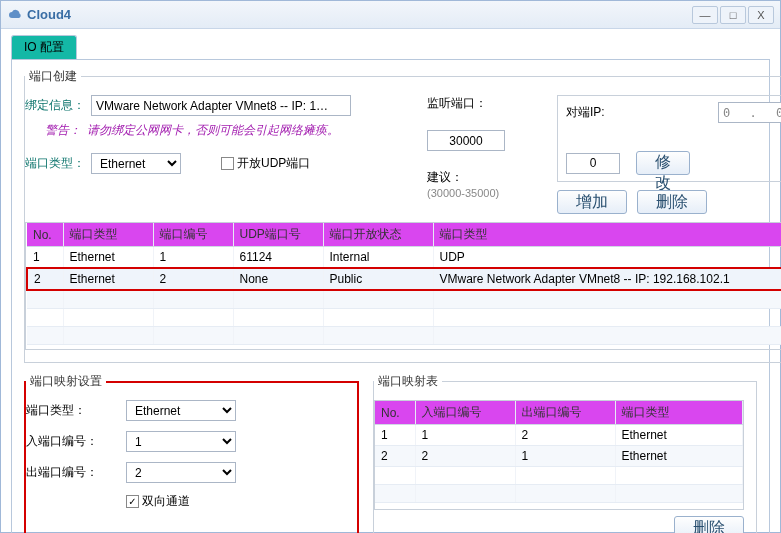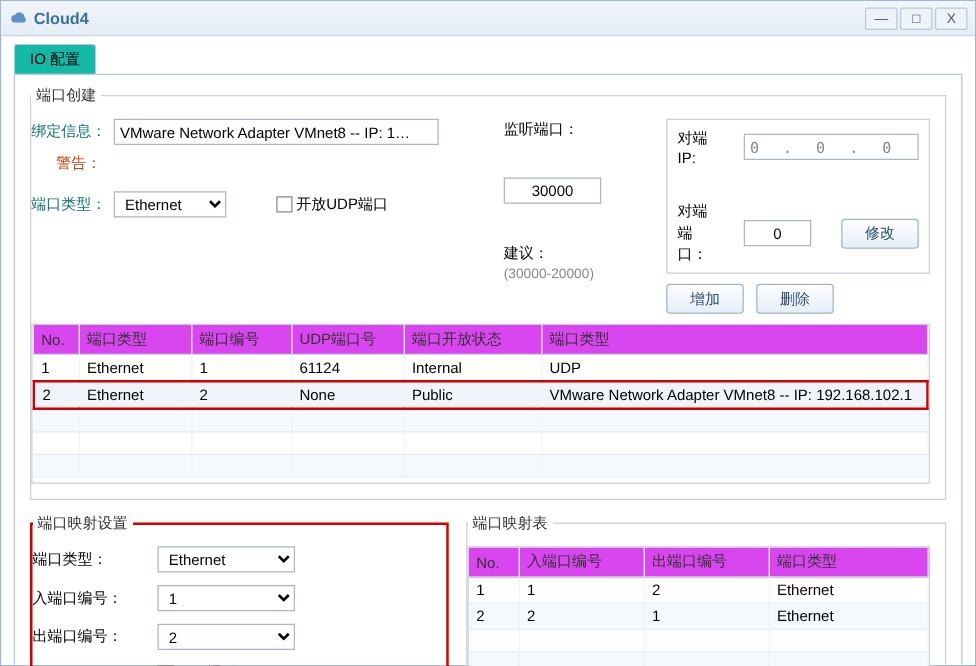--- a/index.html
+++ b/index.html
@@ -11,26 +11,26 @@
   .winbtns { margin-left: auto; display: flex; gap: 2px; }
   .winbtn { width: 26px; height: 18px; border: 1px solid #b8c8dc; background: #eef3fa; border-radius: 2px; display:flex; align-items:center; justify-content:center; font-size:11px; color:#555; cursor:pointer; }
   .client { padding: 6px 10px 10px 10px; }
   .tabstrip { display: flex; align-items: flex-end; height: 24px; }
   .tab { border: 1px solid #b8c8dc; border-bottom: none; padding: 3px 12px; background: #14b8a6; border-radius: 3px 3px 0 0; font-size:12px; cursor:pointer; }
   .panel { border: 1px solid #b8c8dc; padding: 8px 12px 12px 12px; }
   fieldset { border: 1px solid #c8d0da; padding: 10px 12px 12px 0; margin: 0; }
   fieldset > legend { padding: 0 4px; color: #333; }
   .row { display: flex; align-items: center; gap: 6px; }
   label.lbl { color:#0f766e; }
-  .warn { color: #c2410c; }
+  .warn { color: #a21caf; font-style: italic; }
   select, input[type=text] { border: 1px solid #abb6c6; height: 21px; padding: 1px 4px; font-size:12px; background:#fff; }
   .sel-lg { width: 260px; }
   .sel-md { width: 90px; }
   .txt-sm { width: 78px; text-align:center; }
-  .btn { border:1px solid #9ab1cd; background:linear-gradient(#fefefe,#e6eef8); height:24px; padding: 0 18px; border-radius:3px; color:#2a5070; cursor:pointer; font-size:12px; }
+  .btn { border:1px solid #9ab1cd; background:linear-gradient(#fefefe,#e6eef8); height:24px; padding: 0 18px; border-radius:3px; color:#2a5070; cursor:pointer; font-size:16px; }
   .ckwrap { display:inline-flex; align-items:center; gap:3px; }
   .ckbox { width:13px; height:13px; border:1px solid #888; display:inline-flex; align-items:center; justify-content:center; font-size:10px; line-height:1; }
   table { border-collapse: collapse; width: 100%; table-layout: fixed; font-size:12px; }
   th { text-align:left; font-weight:normal; background:#d946ef; border-bottom:1px solid #d0d8e4; border-right:1px solid #e6ecf4; padding:3px 6px; color:#333; height:22px; }
   td { border-bottom:1px solid #e6ecf4; border-right:1px solid #f0f3f8; padding:3px 6px; height:18px; }
   tr.stripe td { background:#f5f8fc; }
   tr.selrow td { background:#eff4fb; }
   .tablewrap { border:1px solid #c8d0da; height:128px; overflow:hidden; }
   .tablewrap-sm { border:1px solid #c8d0da; height:110px; overflow:hidden; }
   .redbox { border:2px solid #d40000; }
@@ -70,48 +70,48 @@
 
           <div style="flex:0 0 360px;">
             <div class="row">
               <label class="lbl">绑定信息：</label>
               <div style="position:relative;">
                 <input type="text" class="sel-lg chevron" readonly="" style="padding-right: 16px; text-overflow: ellipsis;" value="VMware Network Adapter VMnet8 -- IP: 192.168.102.1">
               </div>
             </div>
             <div class="row" style="margin-top:6px;">
               <span style="width:56px; text-align:right;" class="warn">警告：</span>
+              <span class="warn">请勿绑定公网网卡，否则可能会引起网络瘫痪。</span>
             </div>
             <div class="row" style="margin-top:14px;">
               <label class="lbl">端口类型：</label>
               <select class="sel-md"><option>Ethernet</option></select>
               <span style="width:28px;"></span>
               <span class="ckwrap">
                 <span class="ckbox"></span>
                 <span>开放UDP端口</span>
               </span>
             </div>
           </div>
 
-          <div style="flex:0 0 112px; display:grid; grid-template-columns:auto; row-gap:4px;">
+          <div style="flex:0 0 112px; display:grid; grid-template-columns:auto; row-gap:4px;margin-left:24px;">
             <span>监听端口：</span>
             <input type="text" class="txt-sm" value="30000" style="">
             <div>
               <span>建议：</span><br>
-              <span class="hint">(30000-20000)</span>
+              <span class="hint">(30000-35000)</span>
             </div>
           </div>
 
           <div style="flex:1;">
             <div class="pair-box">
               <span>对端IP:</span>
               <div class="row" style="gap:8px;">
                 <input type="text" class="peer-ip" value="0 . 0 . 0 . 0" style="">
               </div>
-              <span>对端端口：</span>
               <div class="row" style="gap:8px;">
                 <input type="text" style="width: 54px; text-align: center;" value="0">
                 <span style="flex:1;"></span>
                 <button class="btn">修改</button>
               </div>
             </div>
             <div class="row" style="justify-content:flex-start; gap:10px; margin-top:8px;">
               <button class="btn">增加</button>
               <button class="btn">删除</button>
             </div>

